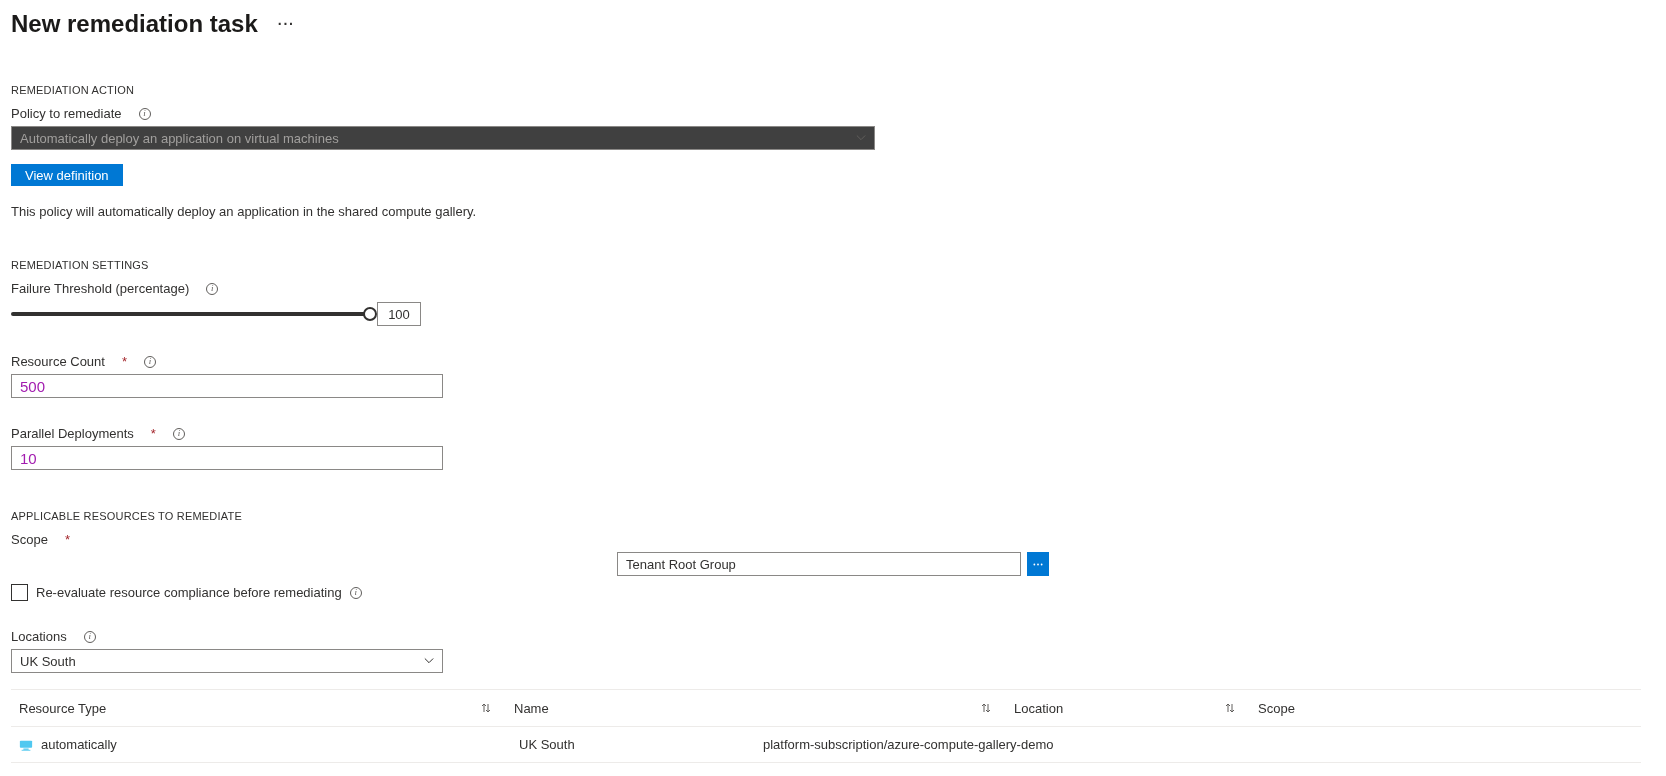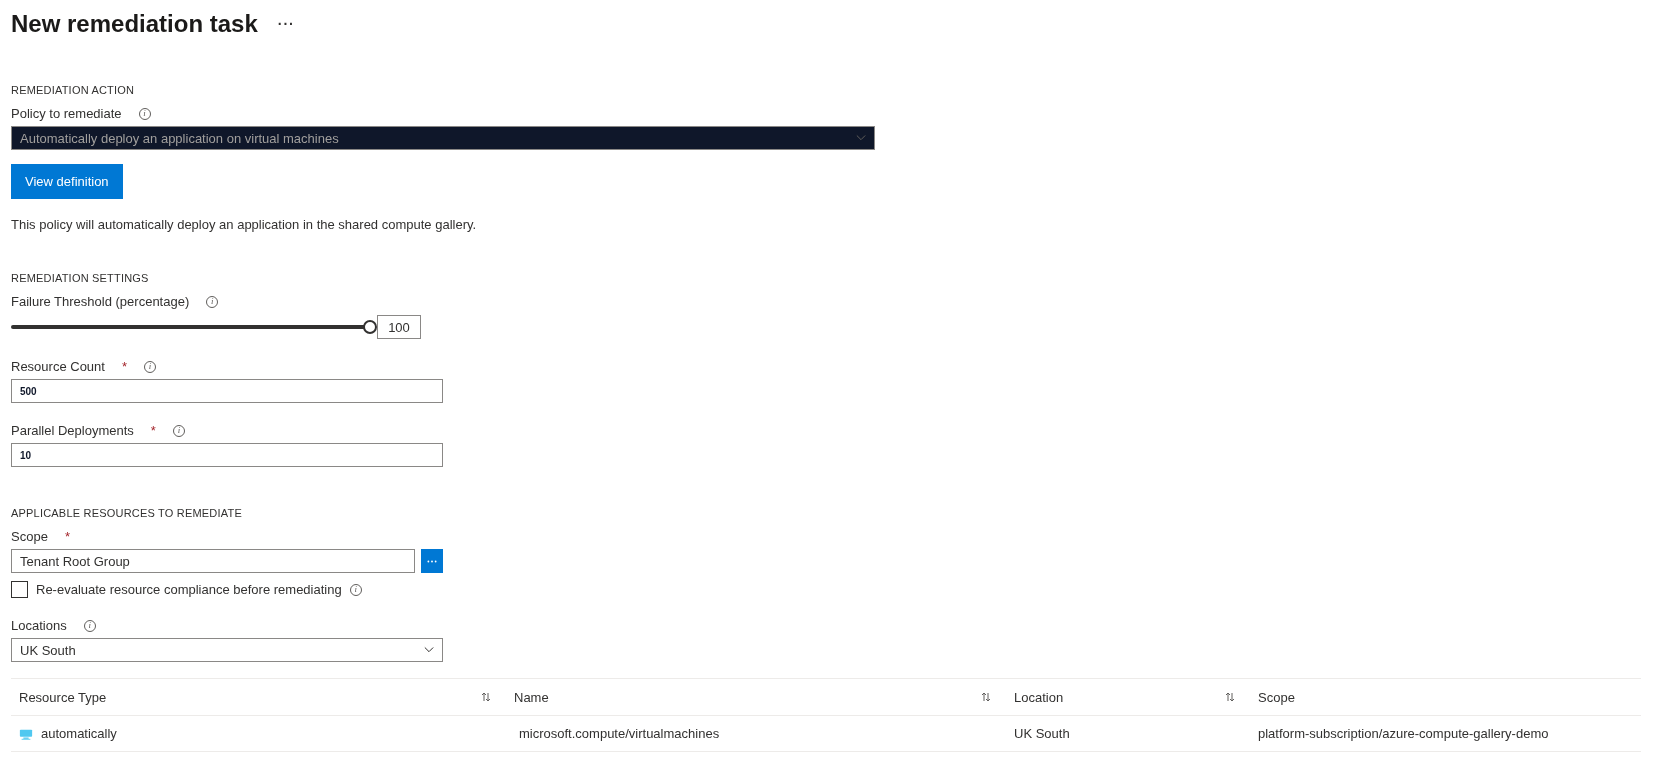--- a/index.html
+++ b/index.html
@@ -55,21 +55,21 @@
     font-size: 9px;
     color: #605e5c;
     font-style: italic;
     font-family: Georgia, serif;
     line-height: 1;
   }
   .select-box {
     width: 864px;
     height: 24px;
     border: 1px solid #8a8886;
-    background: #0f172a;
+    background: #404040;
     padding: 0 8px;
     display: flex;
     align-items: center;
     justify-content: space-between;
     color: #a19f9d;
     font-size: 13px;
     cursor: default;
   }
   .chevron-down {
     width: 10px;
@@ -78,21 +78,21 @@
   }
   .chevron-down svg { display:block }
   .btn-primary {
     background: #0078d4;
     color: #fff;
     border: none;
     padding: 6px 14px;
     font-size: 13px;
     cursor: pointer;
     margin-top: 14px;
-    height: 35px;
+    height: 22px;
     display: inline-flex;
     align-items: center;
   }
   .description-block { margin-top: 18px; }
   .description-block .label { color: #323130; }
   .description-block .text { color: #323130; margin-top: 2px; }
   .slider-row {
     display: flex;
     align-items: center;
     gap: 6px;
@@ -125,28 +125,27 @@
     align-items:center;
     justify-content:center;
     font-size: 13px;
     color:#323130;
   }
   .text-input {
     width: 432px;
     height: 24px;
     border: 1px solid #8a8886;
     padding: 0 8px;
-    font-size: 10px;
-    color: #0f172a;
+    font-size: 15px;
+    color: #a21caf;
     font-family: inherit;
-    font-weight: bold;
-  }
-  .field { margin-top: 20px; }
+  }
+  .field { margin-top: 28px; }
   .field.tight { margin-top: 0; }
-  .scope-row { display:flex; align-items:stretch; gap:6px; }
+  .scope-row { display:flex; align-items:stretch; gap:6px;justify-content:center; }
   .scope-input {
     width: 404px;
     height: 24px;
     border: 1px solid #8a8886;
     padding: 0 8px;
     font-size: 13px;
     color:#323130;
     display:flex; align-items:center;
   }
   .scope-btn {
@@ -354,23 +353,20 @@
     <div class="col name">
       <span class="vm-icon">
         <svg viewBox="0 0 16 16" width="14" height="14">
             <rect x="1" y="3" width="14" height="8" rx="1" fill="#50c8f0"></rect>
             <rect x="5" y="12" width="6" height="1.5" fill="#50c8f0"></rect>
             <rect x="3" y="13.5" width="10" height="1" fill="#50c8f0"></rect>
           </svg>
       </span>
       <span>automatically</span>
     </div>
-    <div class="col type">
-        <span>microsoft.compute/virtualmachines</span>
-      </div>
     <div class="col location">
         <span>UK South</span>
       </div>
     <div class="col scope">
         <span>platform-subscription/azure-compute-gallery-demo</span>
       </div>
   </div>
 </div>
 
 </body></html>

